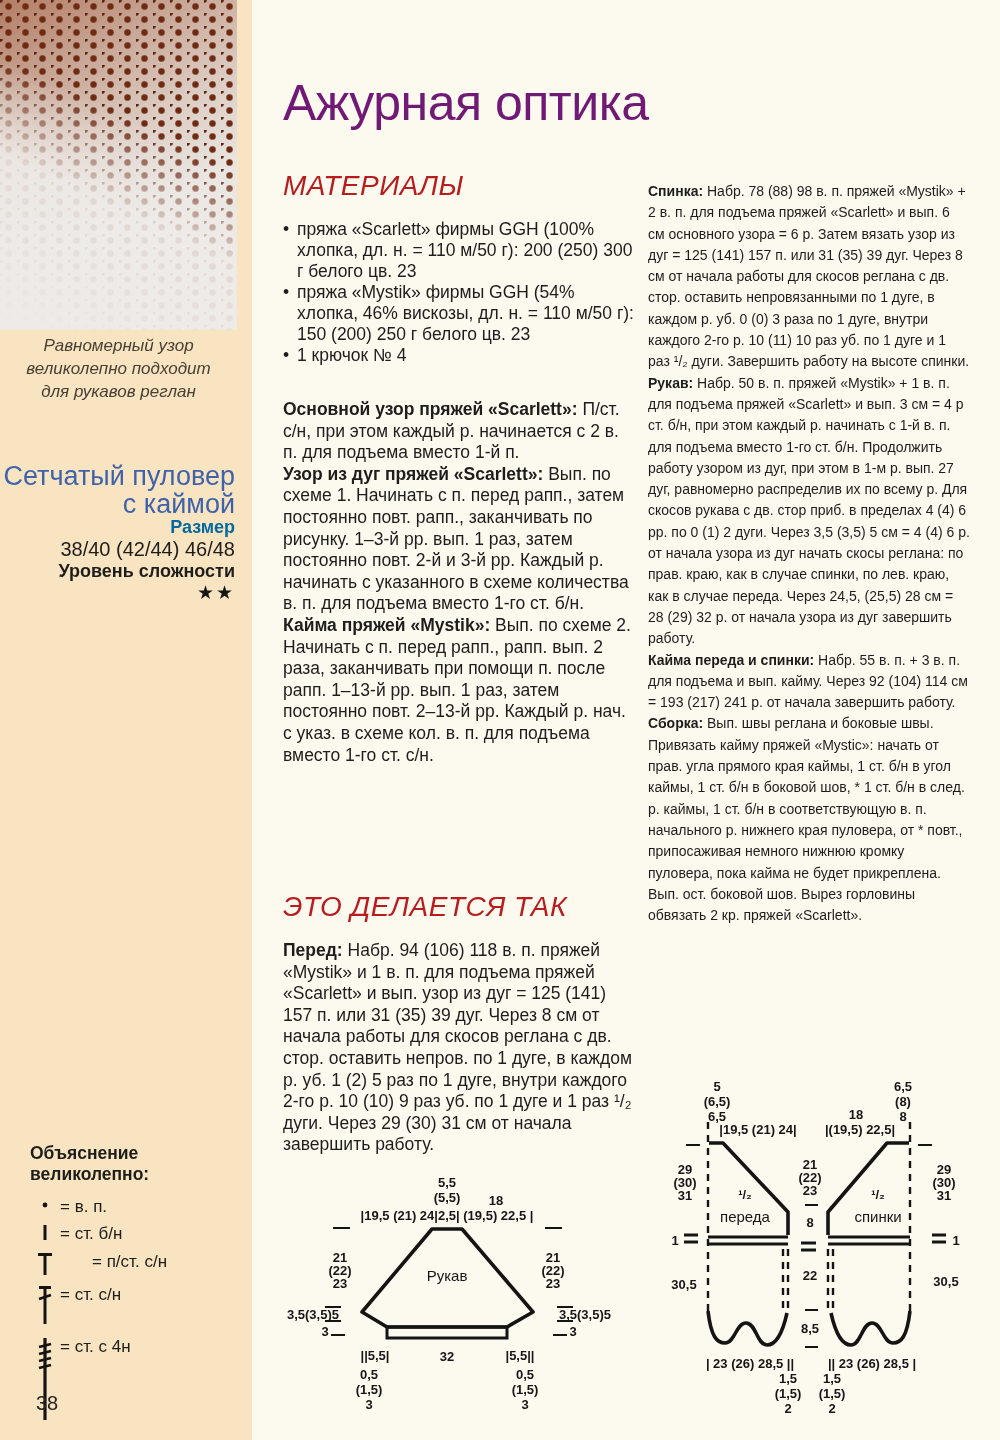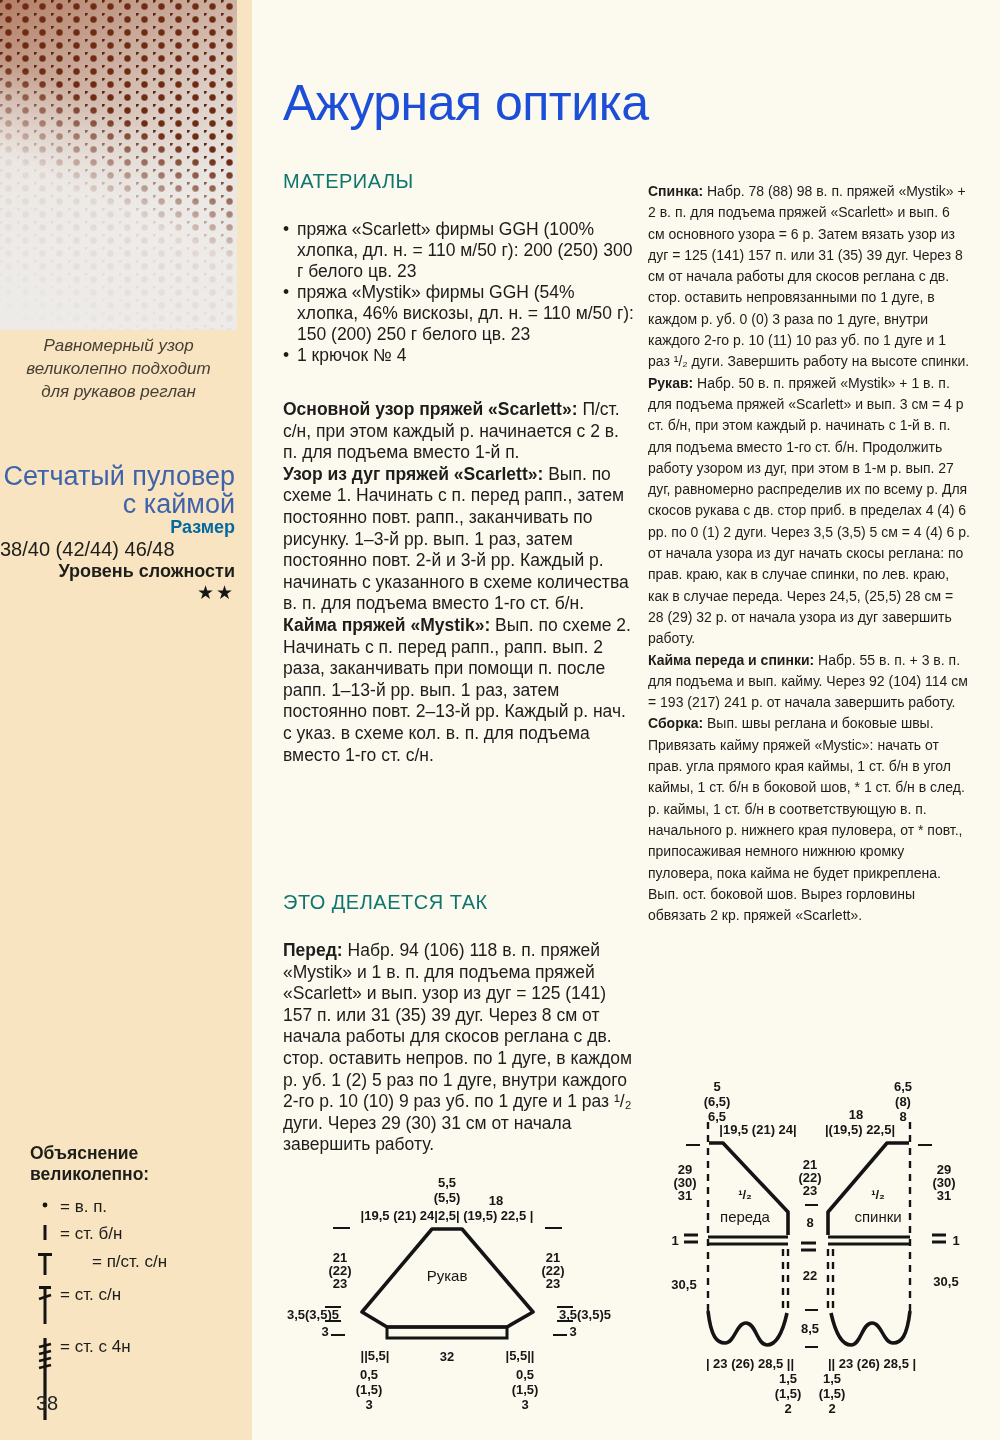--- a/index.html
+++ b/index.html
@@ -16,35 +16,35 @@
         radial-gradient(circle at 0% 0%, #5f2410 2.2px, rgba(95,36,16,0) 3.6px),
         linear-gradient(150deg, rgba(150,70,34,0.65), rgba(150,70,34,0.15) 45%, rgba(150,70,34,0) 65%);
       background-size:100% 100%, 17px 13px, 17px 13px, 100% 100%;}
   #photo-caption{position:absolute;left:4px;top:334px;width:229px;text-align:center;
       font-style:italic;font-size:17px;line-height:23px;color:#473f35;}
   #side-title{position:absolute;left:0;top:462px;width:235px;text-align:right;
       font-size:27px;line-height:28px;color:#3f63ab;}
   .side-line{white-space:nowrap;}
   #size-label{position:absolute;left:0;top:517px;width:235px;text-align:right;
       font-size:18px;font-weight:bold;color:#0369a1;}
-  #size-value{position:absolute;left:0;top:538px;width:235px;font-size:20px;}
+  #size-value{position:absolute;left:0;top:538px;width:235px;text-align:right;font-size:20px;}
   #difficulty-label{position:absolute;left:0;top:561px;width:235px;text-align:right;
       font-size:18px;font-weight:bold;}
   #difficulty-stars{position:absolute;left:0;top:581px;width:235px;text-align:right;
       font-size:19px;letter-spacing:2px;color:#161616;}
   
   #legend{position:absolute;left:30px;top:1143px;width:218px;}
   #legend-title{font-size:17.5px;font-weight:bold;margin-bottom:12px;}
   .legend-row{display:flex;align-items:flex-start;}
   .legend-icon{width:30px;flex:0 0 30px;display:flex;justify-content:center;}
   .legend-label{font-size:17px;padding-top:0px;}
   #page-number{position:absolute;left:36px;top:1392px;font-size:20px;color:#242424;}
   
-  #main-title{position:absolute;left:283px;top:74px;font-size:50px;color:#1d4ed8;letter-spacing:-0.5px;}
-  .blue-heading{position:absolute;left:283px;font-size:20px;color:#0f766e;letter-spacing:0.5px;}
+  #main-title{position:absolute;left:283px;top:74px;font-size:50px;color:#701a75;letter-spacing:-0.5px;}
+  .blue-heading{position:absolute;left:283px;font-size:28px;color:#b91c1c;letter-spacing:0.5px;font-style:italic;}
   #materials-heading{top:170px;}
   #howto-heading{top:891px;}
   #materials-list{position:absolute;left:283px;top:219px;width:354px;font-size:17.5px;line-height:21px;}
   .mat-item{display:flex;}
   .mat-bullet{flex:0 0 14px;}
   #patterns{position:absolute;left:283px;top:399px;width:354px;font-size:17.5px;line-height:21.6px;}
   #front-par{position:absolute;left:283px;top:940px;width:356px;font-size:17.5px;line-height:21.6px;}
   #right-col{position:absolute;left:648px;top:181px;width:322px;font-size:14px;line-height:21.3px;}
   .par{margin:0;}
   .par b{font-weight:bold;}

